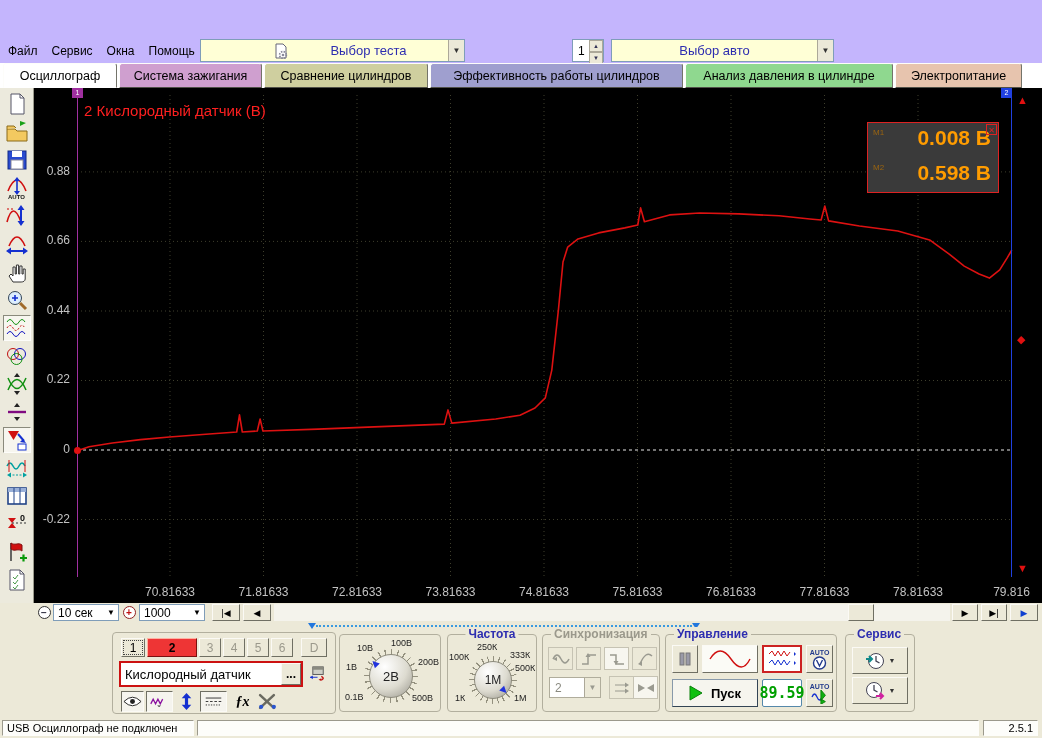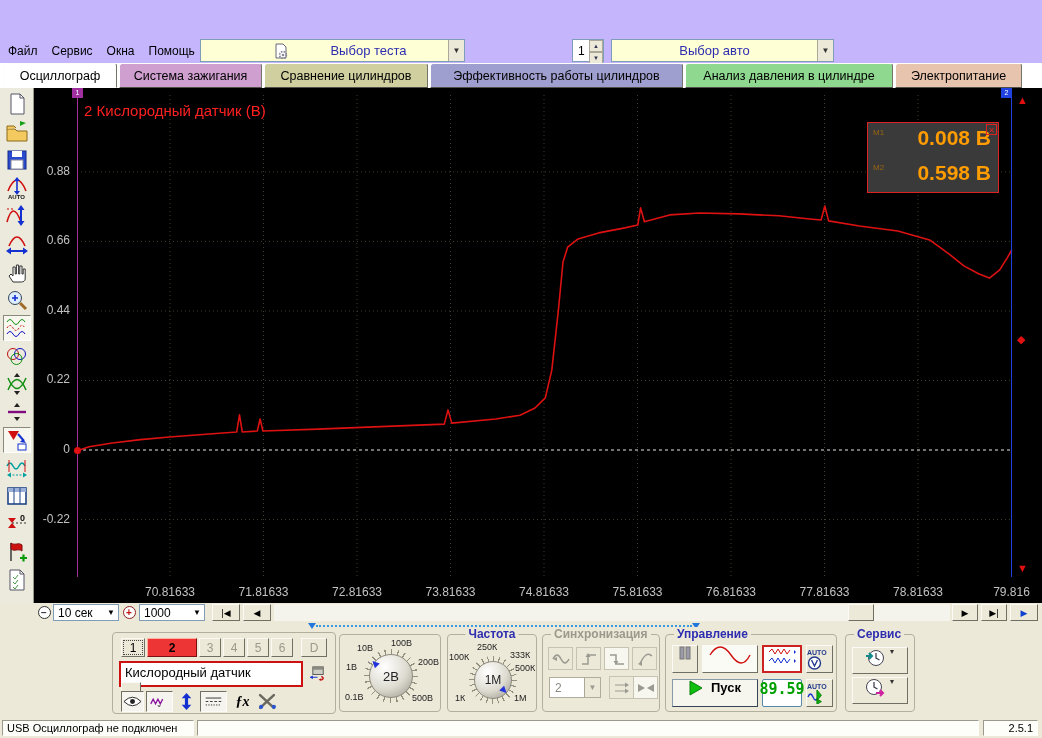--- a/index.html
+++ b/index.html
@@ -62,34 +62,34 @@
   
   .panel { position:absolute; left:0; top:622px; width:1042px; height:96px; background:#ece9d8; }
   .grp { position:absolute; border:1px solid #b2af9e; border-radius:4px; }
   .grp-title { position:absolute; top:-8px; left:8px; background:#ece9d8; padding:0 3px; font-weight:bold; font-size:12px; color:#2d2db0; }
   .grp-title.center { left:50%; transform:translateX(-50%); }
   .grp-title.disabled { color:#9b998c; }
   .chbtn { position:absolute; height:19px; display:flex; align-items:center; justify-content:center; font-size:12px; }
   .chbtn.active { background:#ee3535; border-color:#ffb0a0 #7a1010 #7a1010 #ffb0a0; font-weight:bold; }
   .chbtn.dim { color:#9b998c; }
   .chbtn.focus { outline:1px dotted #444; outline-offset:-3px; }
-  .namebox { position:absolute; display:flex; border:2px solid #cc1111; background:#fff;flex-direction:column; }
+  .namebox { position:absolute; display:flex; border:2px solid #cc1111; background:#fff; }
   .namebox input { flex:1; border:none; outline:none; font-family:"Liberation Sans",sans-serif; font-size:13px; padding:2px 4px; width:140px; }
   .dots-btn { width:20px; display:flex; align-items:center; justify-content:center; font-weight:bold; }
   .mini { position:absolute; width:23px; height:21px; display:flex; align-items:center; justify-content:center; }
   .mini svg { width:19px; height:17px; }
   .knob-ring { position:absolute; border-radius:50%; background:repeating-conic-gradient(#93907e 0deg 3deg, rgba(0,0,0,0) 3deg 15deg); }
   .knob-face { position:absolute; border-radius:50%; border:1px solid #8c8a7c;
                background:radial-gradient(circle at 35% 28%, #ffffff, #dddbd0 55%, #96948a);
                display:flex; align-items:center; justify-content:center; font-size:13px; color:#222; }
   .klabel { position:absolute; font-size:9px; color:#222; }
   .kptr { position:absolute; color:#2233dd; font-size:9px; }
   .sync-btn { position:absolute; width:25px; height:23px; display:flex; align-items:center; justify-content:center; background:#ece9d8; border:1px solid #c6c3b3; }
   .sync-btn.lit { background:#f7f6ef; }
-  .ctl-btn { position:absolute; display:flex; align-items:flex-start; justify-content:center; }
+  .ctl-btn { position:absolute; display:flex; align-items:center; justify-content:center; }
   .auto-txt { font-size:7px; font-weight:bold; color:#223a8c; line-height:7px; }
   .rate { font-family:"DejaVu Sans Mono",monospace; color:#00a000; font-weight:bold; font-size:15px;
           background:#fff; border:1px solid #5588aa; border-radius:2px; }
   .dotslider { position:absolute; left:308px; top:1px; width:392px; height:8px; }
   .dotslider .track { position:absolute; left:8px; right:8px; top:2px; border-top:2px dotted #3a9ae0; }
   .tri-b { width:0; height:0; border-left:4px solid transparent; border-right:4px solid transparent; border-top:6px solid #2277dd; position:absolute; top:0; }
   
   .statusbar { position:absolute; left:0; top:718px; width:1042px; height:20px; background:#ece9d8; font-size:11px; }
   .scell { position:absolute; top:2px; height:16px; background:#fdfdfa; border:1px solid; border-color:#9b998c #fdfdfa #fdfdfa #9b998c; padding:1px 4px; }
 </style>

